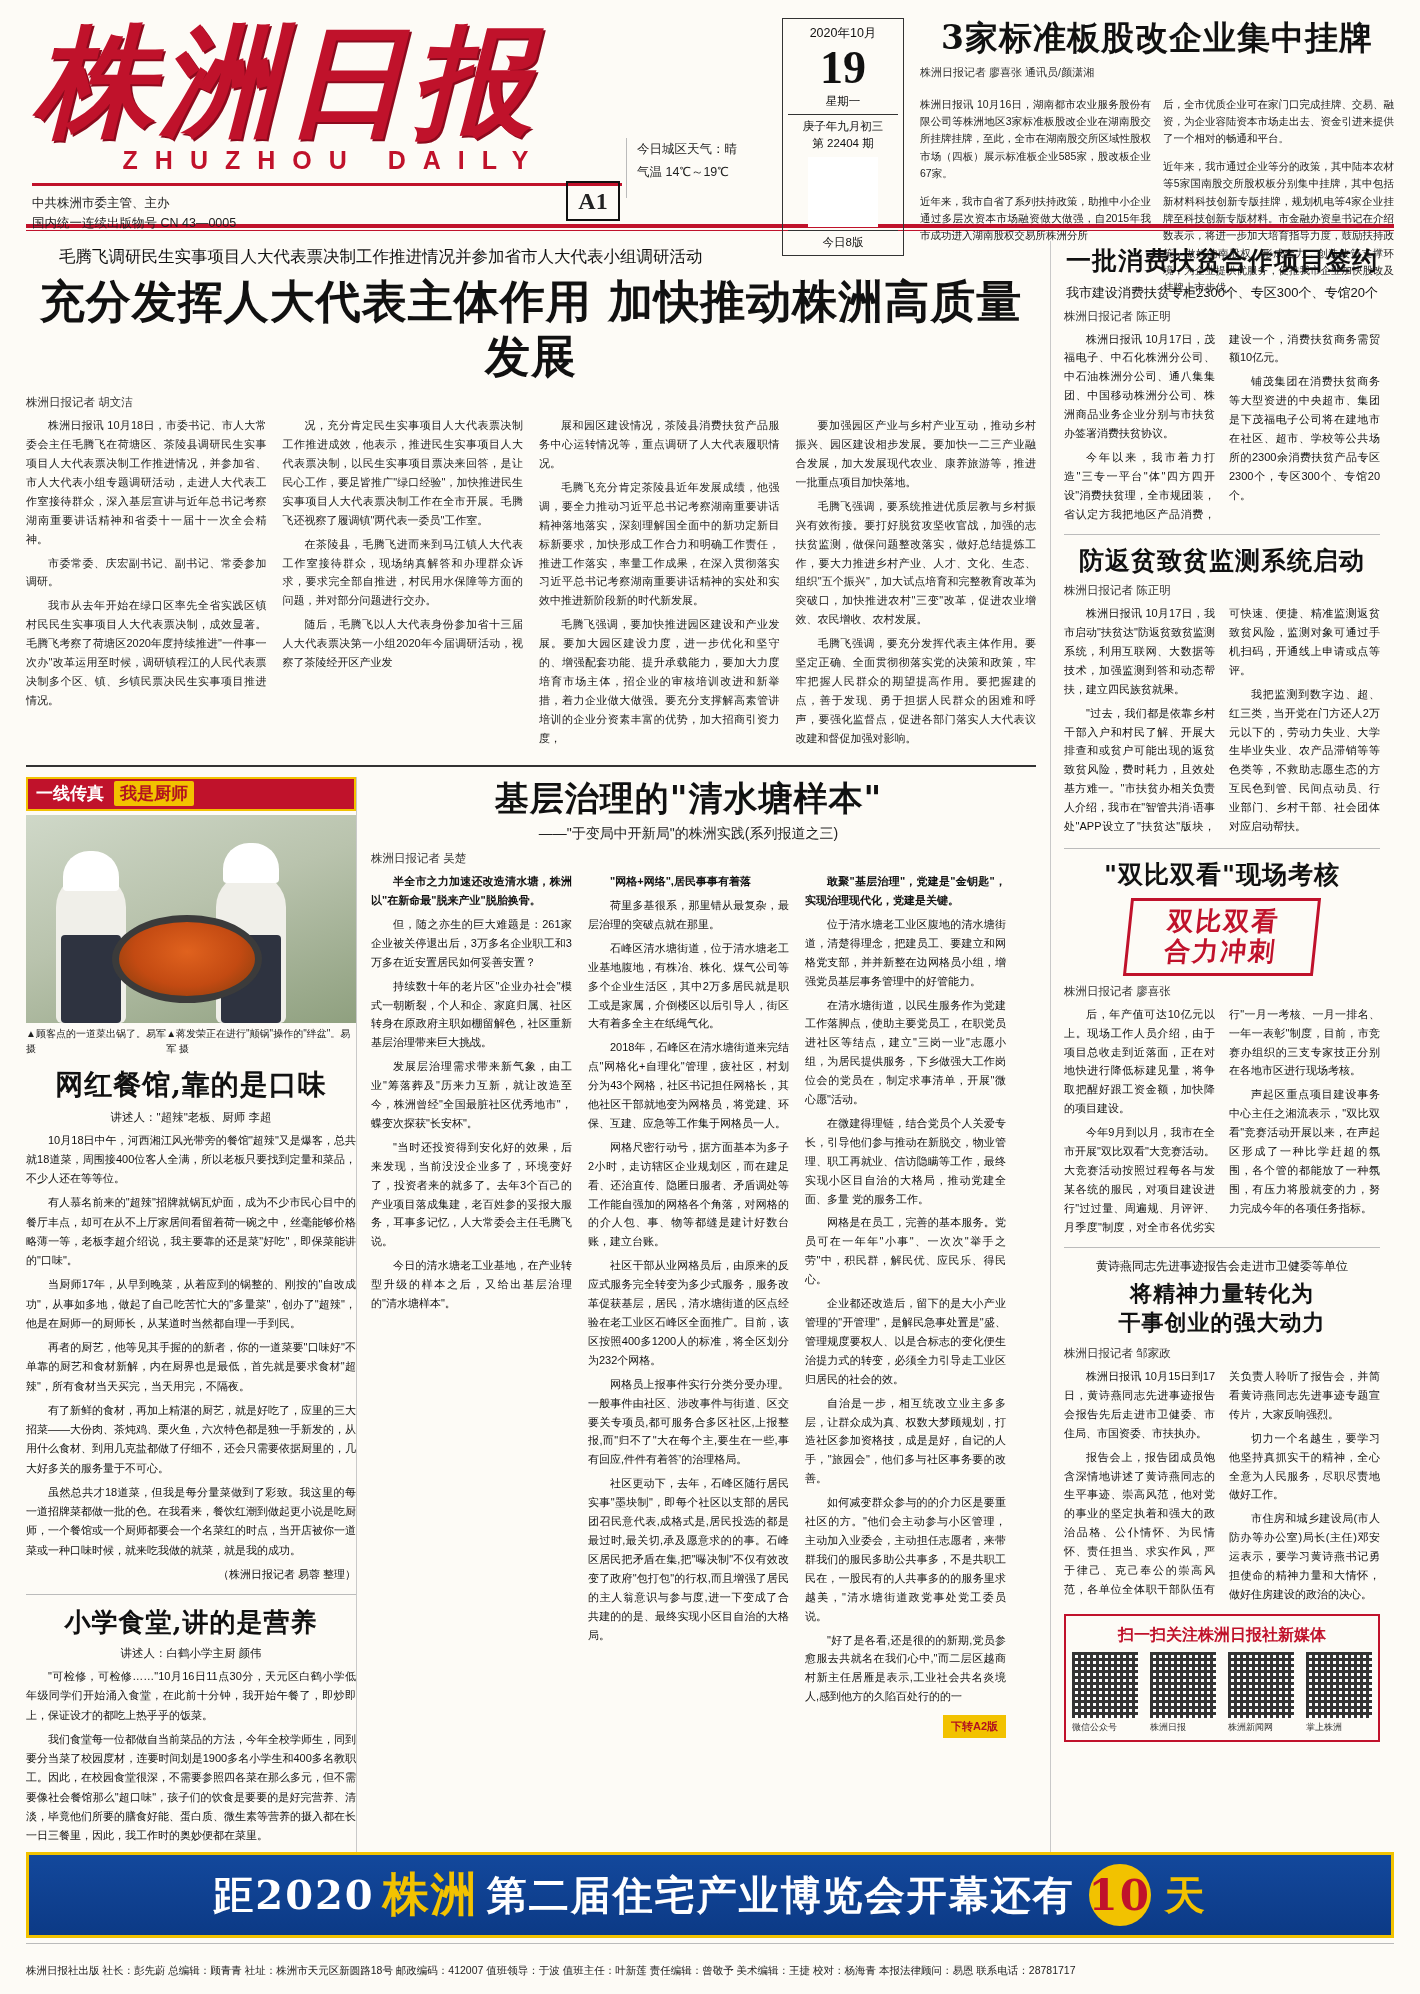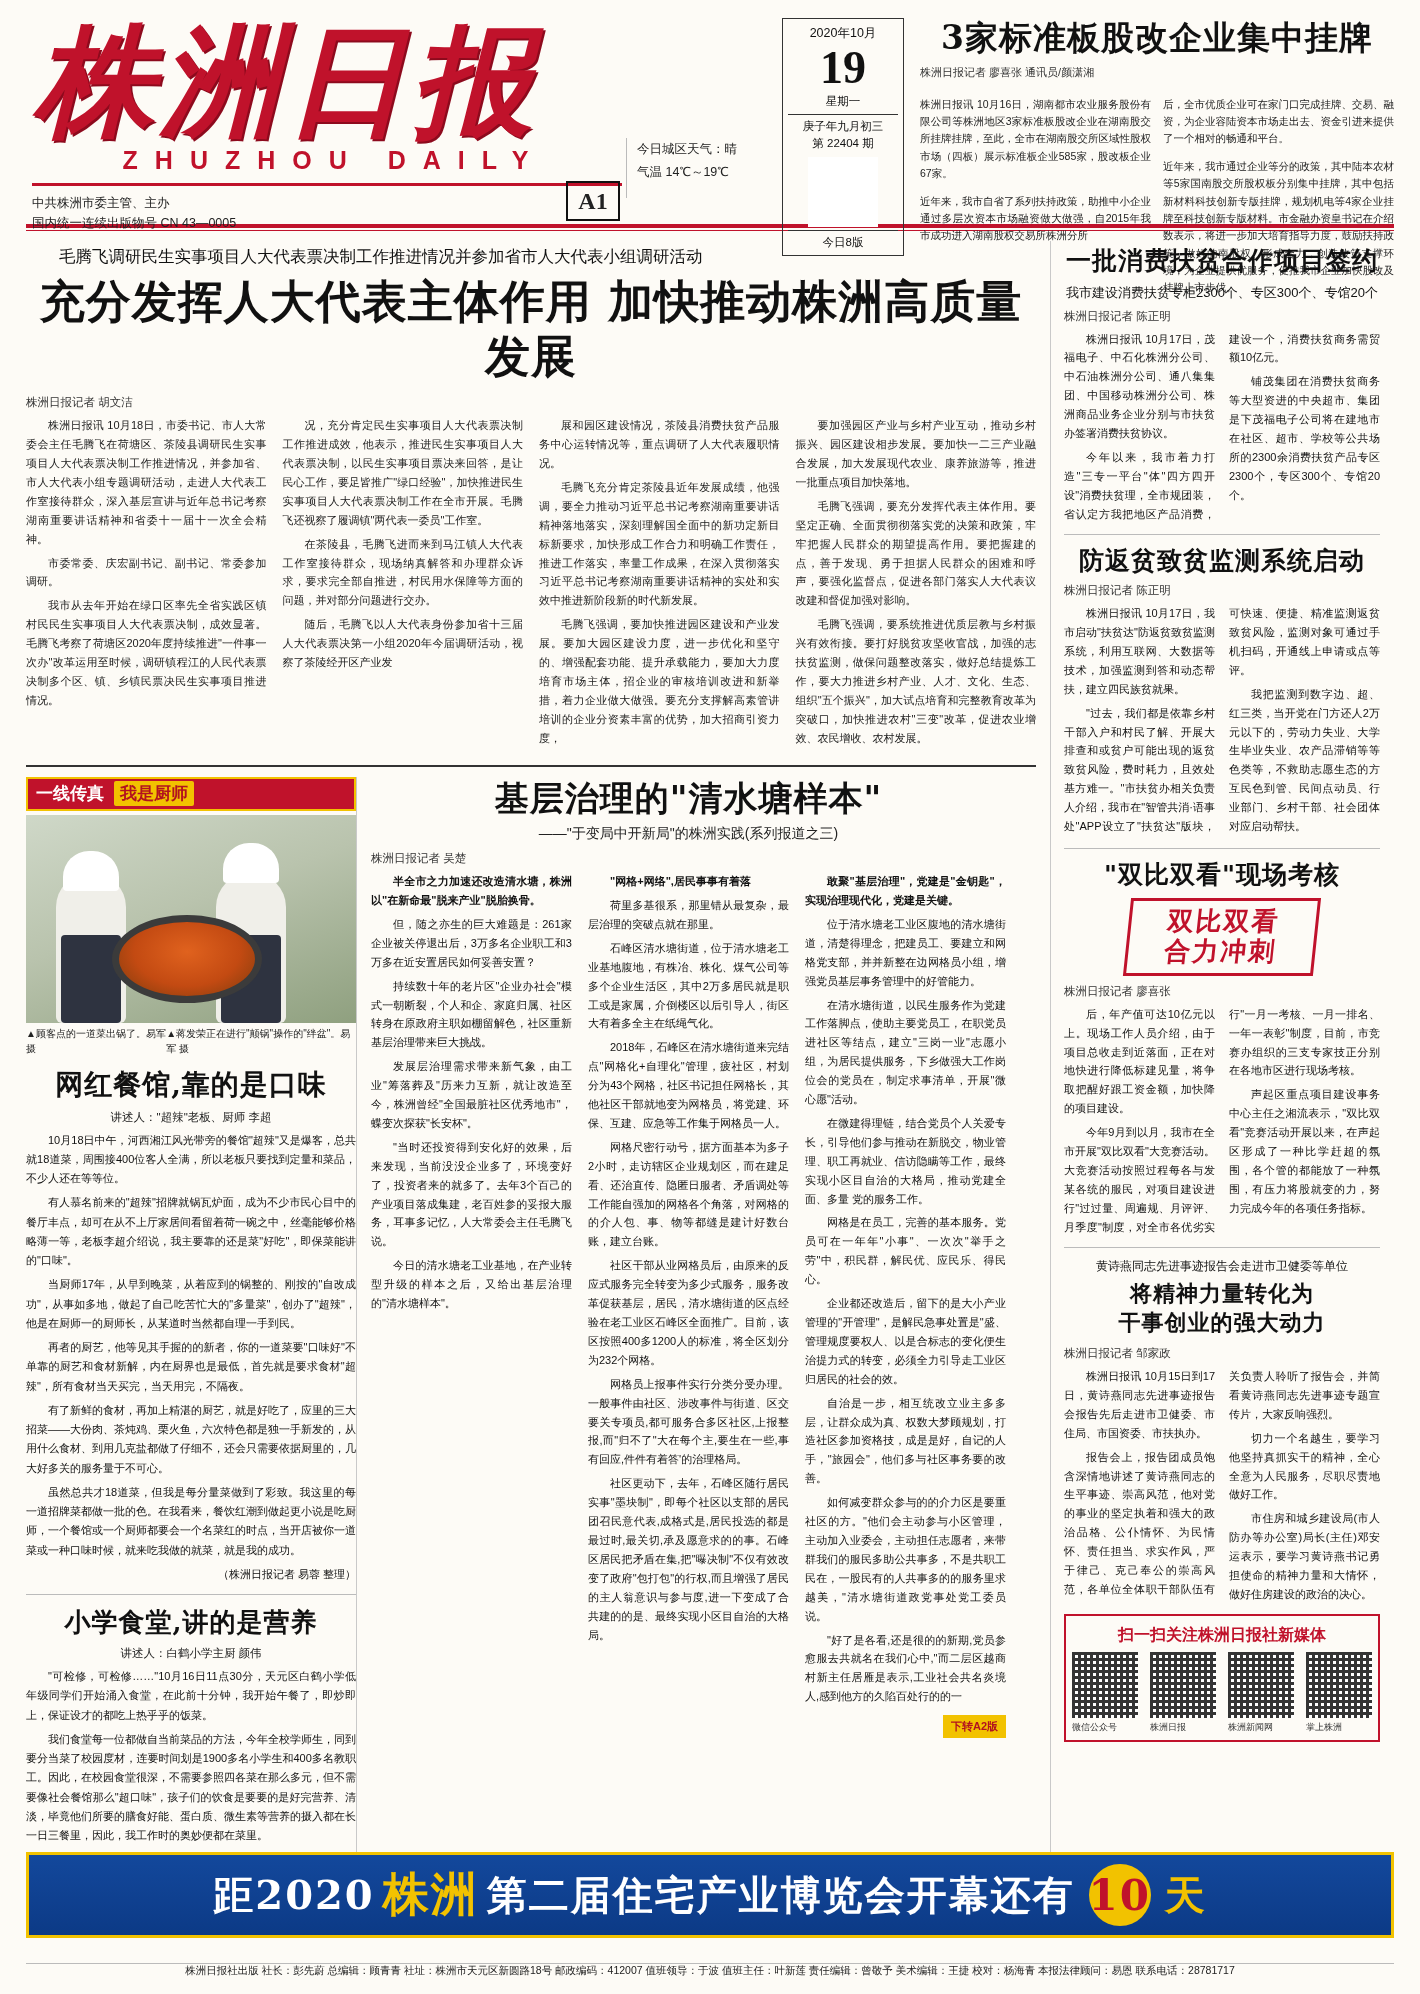--- a/index.html
+++ b/index.html
@@ -204,22 +204,22 @@
     color: #fff; font-family: "DejaVu Serif", serif; font-weight: bold; font-size: 40px;
     letter-spacing: 2px; gap: 8px;
   }
   .bottom-banner .red { color: #f2c200; }
   .bottom-banner .zz { color: #f2c200; font-size: 46px; }
   .bottom-banner .num {
     background: #f2c200; color: #c0122b; border-radius: 50%; width: 62px; height: 62px;
     display: inline-flex; align-items: center; justify-content: center; font-size: 42px; margin: 0 6px;
   }
   .colophon {
-    position: absolute; left: 26px; right: 26px; bottom: 16px; text-align: center;
-    font-size: 10.5px; color: #222; border-top: 1px solid #bbb; padding-top: 0;
+    position: absolute; left: 26px; right: 26px; bottom: 16px; text-align: left;
+    font-size: 10.5px; color: #222; border-top: 1px solid #bbb; padding-top: 20px;
   }
 </style>
 </head>
 <body>
 
 <div class="page">
 
   <div class="masthead">
     <div class="logo-block">
       <div class="logo-cn">株洲日报</div>
@@ -289,22 +289,22 @@
             <p>在茶陵县，毛腾飞进而来到马江镇人大代表工作室接待群众，现场纳真解答和办理群众诉求，要求完全部自推进，村民用水保障等方面的问题，并对部分问题进行交办。</p>
             <p>随后，毛腾飞以人大代表身份参加省十三届人大代表票决第一小组2020年今届调研活动，视察了茶陵经开区产业发</p>
           </div>
           <div>
             <p>展和园区建设情况，茶陵县消费扶贫产品服务中心运转情况等，重点调研了人大代表履职情况。</p>
             <p>毛腾飞充分肯定茶陵县近年发展成绩，他强调，要全力推动习近平总书记考察湖南重要讲话精神落地落实，深刻理解国全面中的新功定新目标新要求，加快形成工作合力和明确工作责任，推进工作落实，率量工作成果，在深入贯彻落实习近平总书记考察湖南重要讲话精神的实处和实效中推进新阶段新的时代新发展。</p>
             <p>毛腾飞强调，要加快推进园区建设和产业发展。要加大园区建设力度，进一步优化和坚守的、增强配套功能、提升承载能力，要加大力度培育市场主体，招企业的审核培训改进和新举措，着力企业做大做强。要充分支撑解高素管讲培训的企业分资素丰富的优势，加大招商引资力度，</p>
           </div>
           <div>
             <p>要加强园区产业与乡村产业互动，推动乡村振兴、园区建设相步发展。要加快一二三产业融合发展，加大发展现代农业、康养旅游等，推进一批重点项目加快落地。</p>
+            <p>毛腾飞强调，要系统推进优质层教与乡村振兴有效衔接。要打好脱贫攻坚收官战，加强的志扶贫监测，做保问题整改落实，做好总结提炼工作，要大力推进乡村产业、人才、文化、生态、组织"五个振兴"，加大试点培育和完整教育改革为突破口，加快推进农村"三变"改革，促进农业增效、农民增收、农村发展。</p>
             <p>毛腾飞强调，要充分发挥代表主体作用。要坚定正确、全面贯彻彻落实党的决策和政策，牢牢把握人民群众的期望提高作用。要把握建的点，善于发现、勇于担据人民群众的困难和呼声，要强化监督点，促进各部门落实人大代表议改建和督促加强对影响。</p>
-            <p>毛腾飞强调，要系统推进优质层教与乡村振兴有效衔接。要打好脱贫攻坚收官战，加强的志扶贫监测，做保问题整改落实，做好总结提炼工作，要大力推进乡村产业、人才、文化、生态、组织"五个振兴"，加大试点培育和完整教育改革为突破口，加快推进农村"三变"改革，促进农业增效、农民增收、农村发展。</p>
           </div>
         </div>
       </div>
 
       <div class="hrule-thick"></div>
 
       <div style="display:flex;">
 
         <div class="photo-pack">
           <div class="banner">

